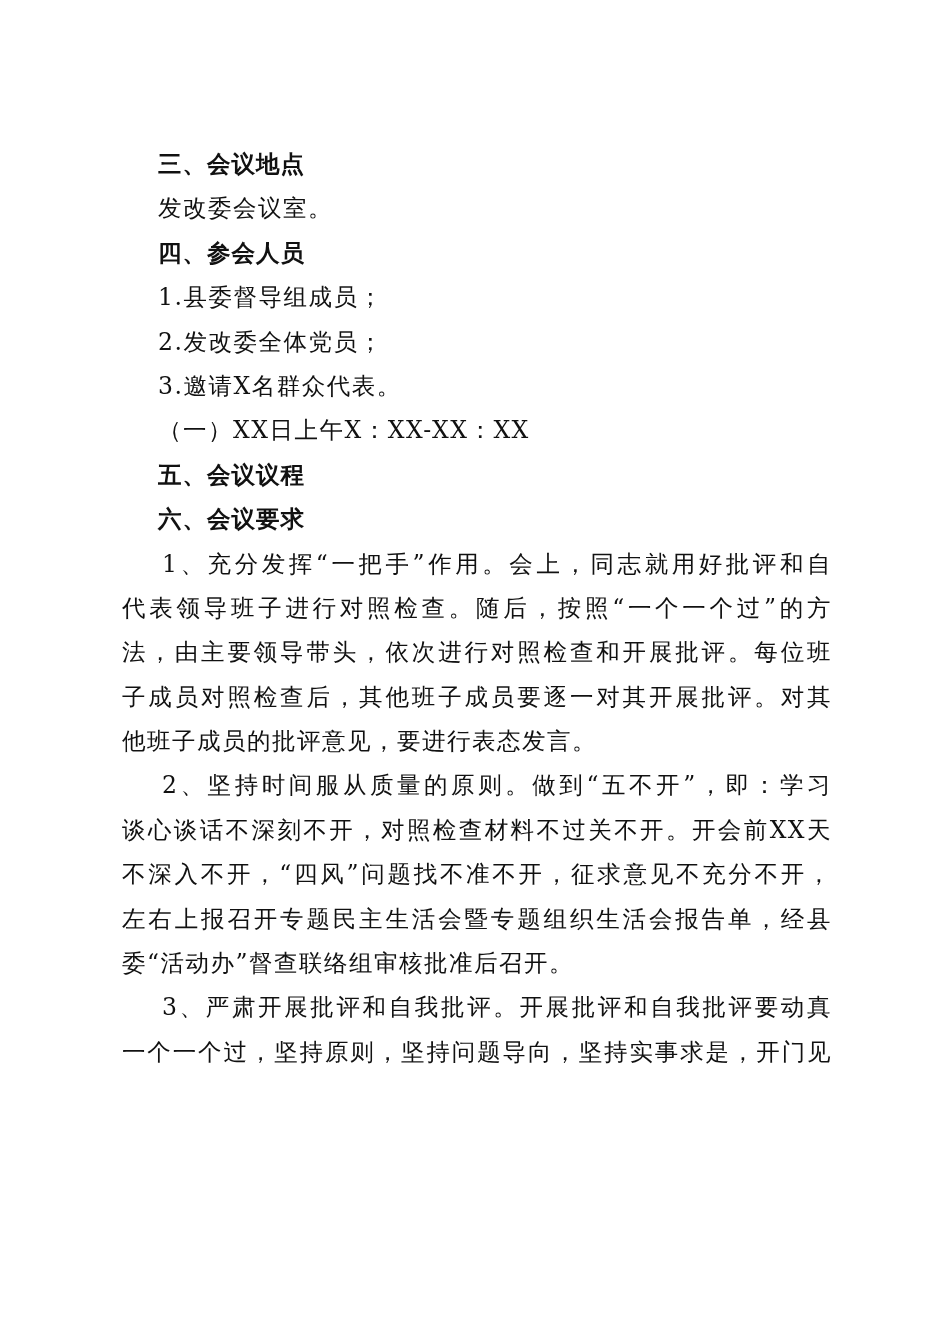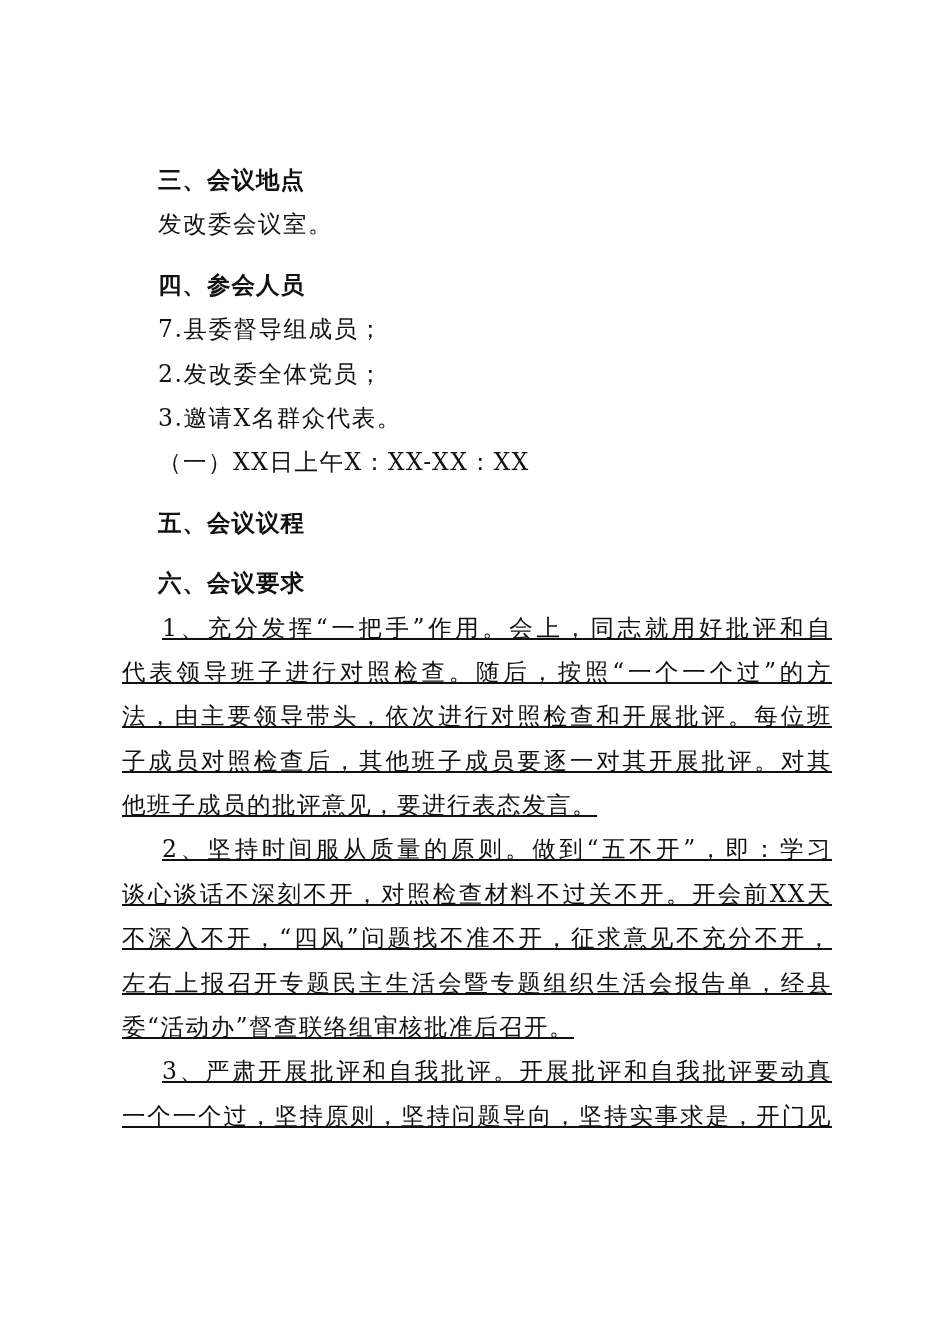--- a/index.html
+++ b/index.html
@@ -1,35 +1,35 @@
 <!DOCTYPE html>
 <html><head>
 <meta charset="utf-8">
 <style>
   html, body { margin:0; padding:0; background:#ffffff; }
   body { width:950px; height:1344px; position:relative; overflow:hidden;
          font-family:"DejaVu Serif","Liberation Serif",serif; color:#111; }
   .page { position:absolute; left:122px; top:142px; width:710px; }
   .line { height:44.4px; line-height:44.4px; font-size:23.5px; white-space:nowrap; letter-spacing:1.5px; }
-  .h { font-family:"DejaVu Sans","Liberation Sans",sans-serif; font-weight:bold; padding-left:36px; letter-spacing:1px;margin-top:16px; }
+  .h { font-family:"DejaVu Sans","Liberation Sans",sans-serif; font-weight:bold; padding-left:36px; letter-spacing:1px; }
   .ind { padding-left:36px; }
   .ind2 { padding-left:40px; }
-  .para .line { text-align:justify; text-align-last:justify;text-decoration:underline; }
+  .para .line { text-align:justify; text-align-last:justify; }
   .para .line.last { text-align-last:left; }
   .sub { padding-left:36px; }
 </style>
 </head>
 <body>
 
 <div class="page">
   <div class="line h">三、会议地点</div>
   <div class="line ind">发改委会议室。</div>
 
   <div class="line h">四、参会人员</div>
-  <div class="line ind">7.县委督导组成员；</div>
+  <div class="line ind">1.县委督导组成员；</div>
   <div class="line ind">2.发改委全体党员；</div>
   <div class="line ind">3.邀请X名群众代表。</div>
 
   <div class="line sub">（一）XX日上午X：XX-XX：XX</div>
   <div class="line h">五、会议议程</div>
 
   <div class="line h">六、会议要求</div>
 
   <div class="para">
     <div class="line ind2">1、充分发挥“一把手”作用。会上，同志就用好批评和自</div>

